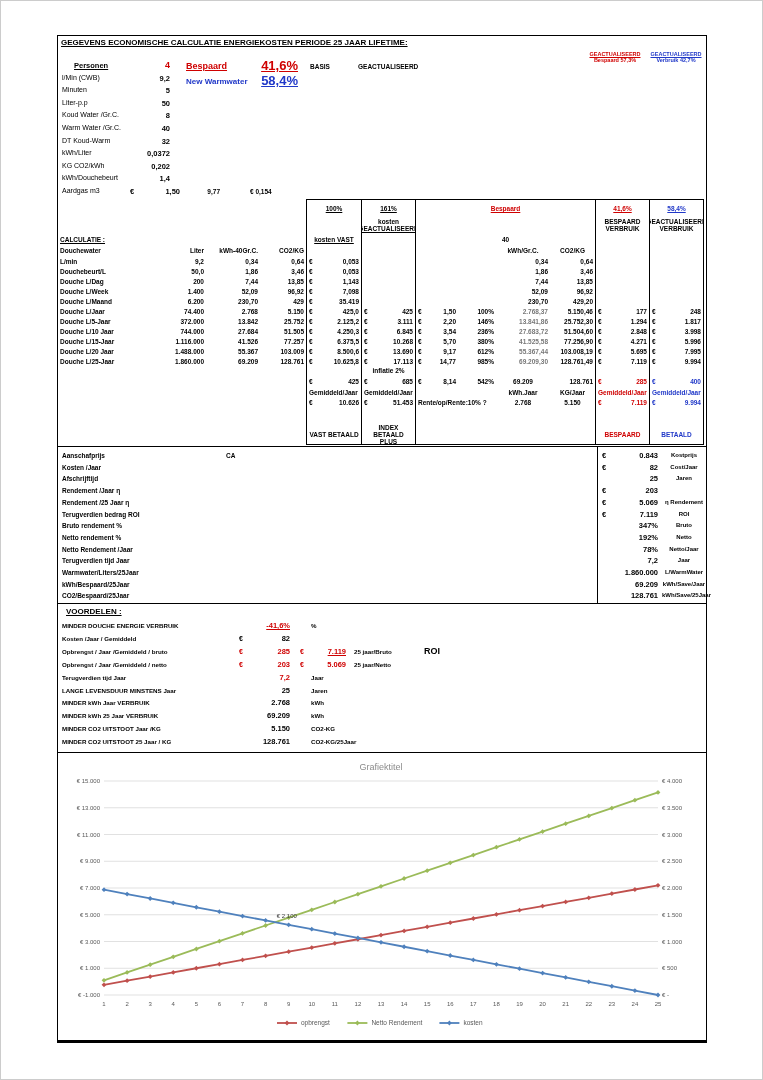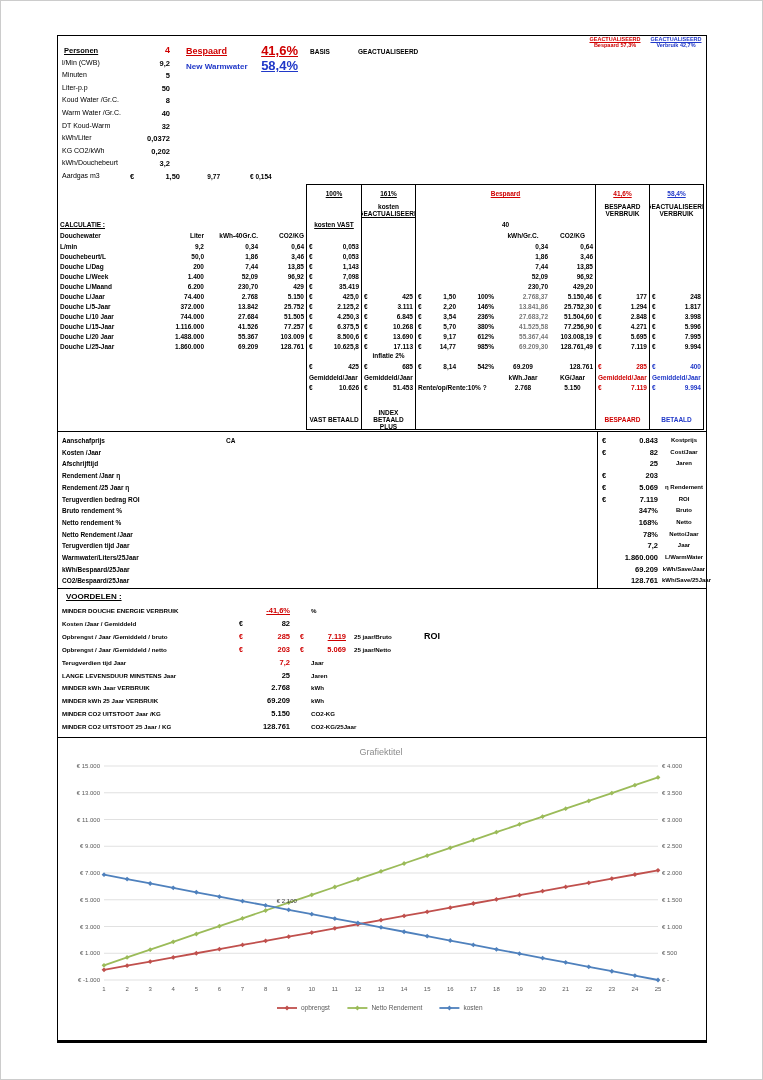--- a/index.html
+++ b/index.html
@@ -42,41 +42,42 @@
   .sun{position:absolute;left:34px;top:2px;width:48px;height:48px;border-radius:50%;border:3px dashed #f59a1c;display:flex;align-items:center;justify-content:center;}
   .sun-core{width:40px;height:40px;border-radius:50%;background:radial-gradient(circle at 35% 35%,#ffe9a8,#f9b02a 55%,#e8820a);}
   .logo-text{position:absolute;left:0px;top:18px;width:128px;text-align:center;font-size:16px;font-weight:700;color:#4453c6;text-shadow:0 0 2px #fff,0 0 2px #fff,0 0 1px #fff;letter-spacing:0.5px;}
   .vline{position:absolute;top:0;bottom:0;border-left:1px solid #000;}
 </style>
 </head>
 <body>
 
 <div class="canvas">
   <div class="doc">
+    <div class="doc-title"><span>GEGEVENS ECONOMISCHE CALCULATIE ENERGIEKOSTEN PERIODE 25 JAAR LIFETIME:</span></div>
     <section class="sec-top">
-        <div class="abs f7 b f75" style="left: 6px; top: 10px; text-decoration: underline;">Personen</div>
+        <div class="abs f7 b f75" style="left: 16px; top: 10px; text-decoration: underline;">Personen</div>
         <div class="abs f9 b red rt" style="left: 40px; top: 9px; width: 72px;">4</div>
         <div class="abs f7" style="left: 4px; top: 22.6px;">l/Min (CWB)</div>
         <div class="abs f75 b rt" style="left: 40px; top: 22.6px; width: 72px;">9,2</div>
         <div class="abs f7" style="left: 4px; top: 35.2px;">Minuten</div>
         <div class="abs f75 b rt" style="left: 40px; top: 35.2px; width: 72px;">5</div>
         <div class="abs f7" style="left: 4px; top: 47.8px;">Liter-p.p</div>
         <div class="abs f75 b rt" style="left: 40px; top: 47.8px; width: 72px;">50</div>
         <div class="abs f7" style="left: 4px; top: 60.4px;">Koud Water /Gr.C.</div>
         <div class="abs f75 b rt" style="left: 40px; top: 60.4px; width: 72px;">8</div>
         <div class="abs f7" style="left: 4px; top: 73px;">Warm Water /Gr.C.</div>
         <div class="abs f75 b rt" style="left: 40px; top: 73px; width: 72px;">40</div>
         <div class="abs f7" style="left: 4px; top: 85.6px;">DT Koud-Warm</div>
         <div class="abs f75 b rt" style="left: 40px; top: 85.6px; width: 72px;">32</div>
         <div class="abs f7" style="left: 4px; top: 98.2px;">kWh/Liter</div>
         <div class="abs f75 b rt" style="left: 40px; top: 98.2px; width: 72px;">0,0372</div>
         <div class="abs f7" style="left: 4px; top: 110.8px;">KG CO2/kWh</div>
         <div class="abs f75 b rt" style="left: 40px; top: 110.8px; width: 72px;">0,202</div>
         <div class="abs f7" style="left: 4px; top: 123.4px;">kWh/Douchebeurt</div>
-        <div class="abs f75 b rt" style="left: 40px; top: 123.4px; width: 72px;">3,2</div>
+        <div class="abs f75 b rt" style="left: 40px; top: 123.4px; width: 72px;">1,4</div>
         <div class="abs f7" style="left: 4px; top: 136px;">Aardgas m3</div>
         <div class="abs f75 b" style="left: 72px; top: 136px;">€</div>
         <div class="abs f75 b rt" style="left: 80px; top: 136px; width: 42px;">1,50</div>
         <div class="abs f65 b rt" style="left: 130px; top: 137px; width: 32px;">9,77</div>
         <div class="abs f65 b" style="left: 192px; top: 137px;">€ 0,154</div>
         <div class="abs f9 b red ul" style="left: 128px; top: 10px;">Bespaard</div>
         <div class="abs f13 b red ul rt" style="left: 184px; top: 7px; width: 56px;">41,6%</div>
         <div class="abs f8 b blue" style="left: 128px; top: 26px;">New Warmwater</div>
         <div class="abs f13 b blue ul rt" style="left: 184px; top: 22px; width: 56px;">58,4%</div>
         <div class="abs f65 b" style="left: 252px; top: 12px;">BASIS</div>
@@ -501,21 +502,21 @@
         <div class="abs f75 b rt" style="left: 548px; top: 50.8px; width: 52px;">5.069</div>
         <div class="abs f6 b ctrt" style="left: 604px; top: 51.8px; width: 44px;">η Rendement</div>
         <div class="abs f65 b" style="left: 4px; top: 63.5px;">Terugverdien bedrag ROI</div>
         <div class="abs f75 b" style="left: 544px; top: 62.5px;">€</div>
         <div class="abs f75 b rt" style="left: 548px; top: 62.5px; width: 52px;">7.119</div>
         <div class="abs f6 b ctrt" style="left: 604px; top: 63.5px; width: 44px;">ROI</div>
         <div class="abs f65 b" style="left: 4px; top: 75.2px;">Bruto rendement %</div>
         <div class="abs f75 b rt" style="left: 548px; top: 74.2px; width: 52px;">347%</div>
         <div class="abs f6 b ctrt" style="left: 604px; top: 75.2px; width: 44px;">Bruto</div>
         <div class="abs f65 b" style="left: 4px; top: 86.9px;">Netto rendement %</div>
-        <div class="abs f75 b rt" style="left: 548px; top: 85.9px; width: 52px;">168%</div>
+        <div class="abs f75 b rt" style="left: 548px; top: 85.9px; width: 52px;">192%</div>
         <div class="abs f6 b ctrt" style="left: 604px; top: 86.9px; width: 44px;">Netto</div>
         <div class="abs f65 b" style="left: 4px; top: 98.6px;">Netto Rendement /Jaar</div>
         <div class="abs f75 b rt" style="left: 548px; top: 97.6px; width: 52px;">78%</div>
         <div class="abs f6 b ctrt" style="left: 604px; top: 98.6px; width: 44px;">Netto/Jaar</div>
         <div class="abs f65 b" style="left: 4px; top: 110.3px;">Terugverdien tijd Jaar</div>
         <div class="abs f75 b rt" style="left: 548px; top: 109.3px; width: 52px;">7,2</div>
         <div class="abs f6 b ctrt" style="left: 604px; top: 110.3px; width: 44px;">Jaar</div>
         <div class="abs f65 b" style="left: 4px; top: 122px;">Warmwater/Liters/25Jaar</div>
         <div class="abs f75 b rt" style="left: 548px; top: 121px; width: 52px;">1.860.000</div>
         <div class="abs f6 b ctrt" style="left: 604px; top: 122px; width: 44px;">L/WarmWater</div>

